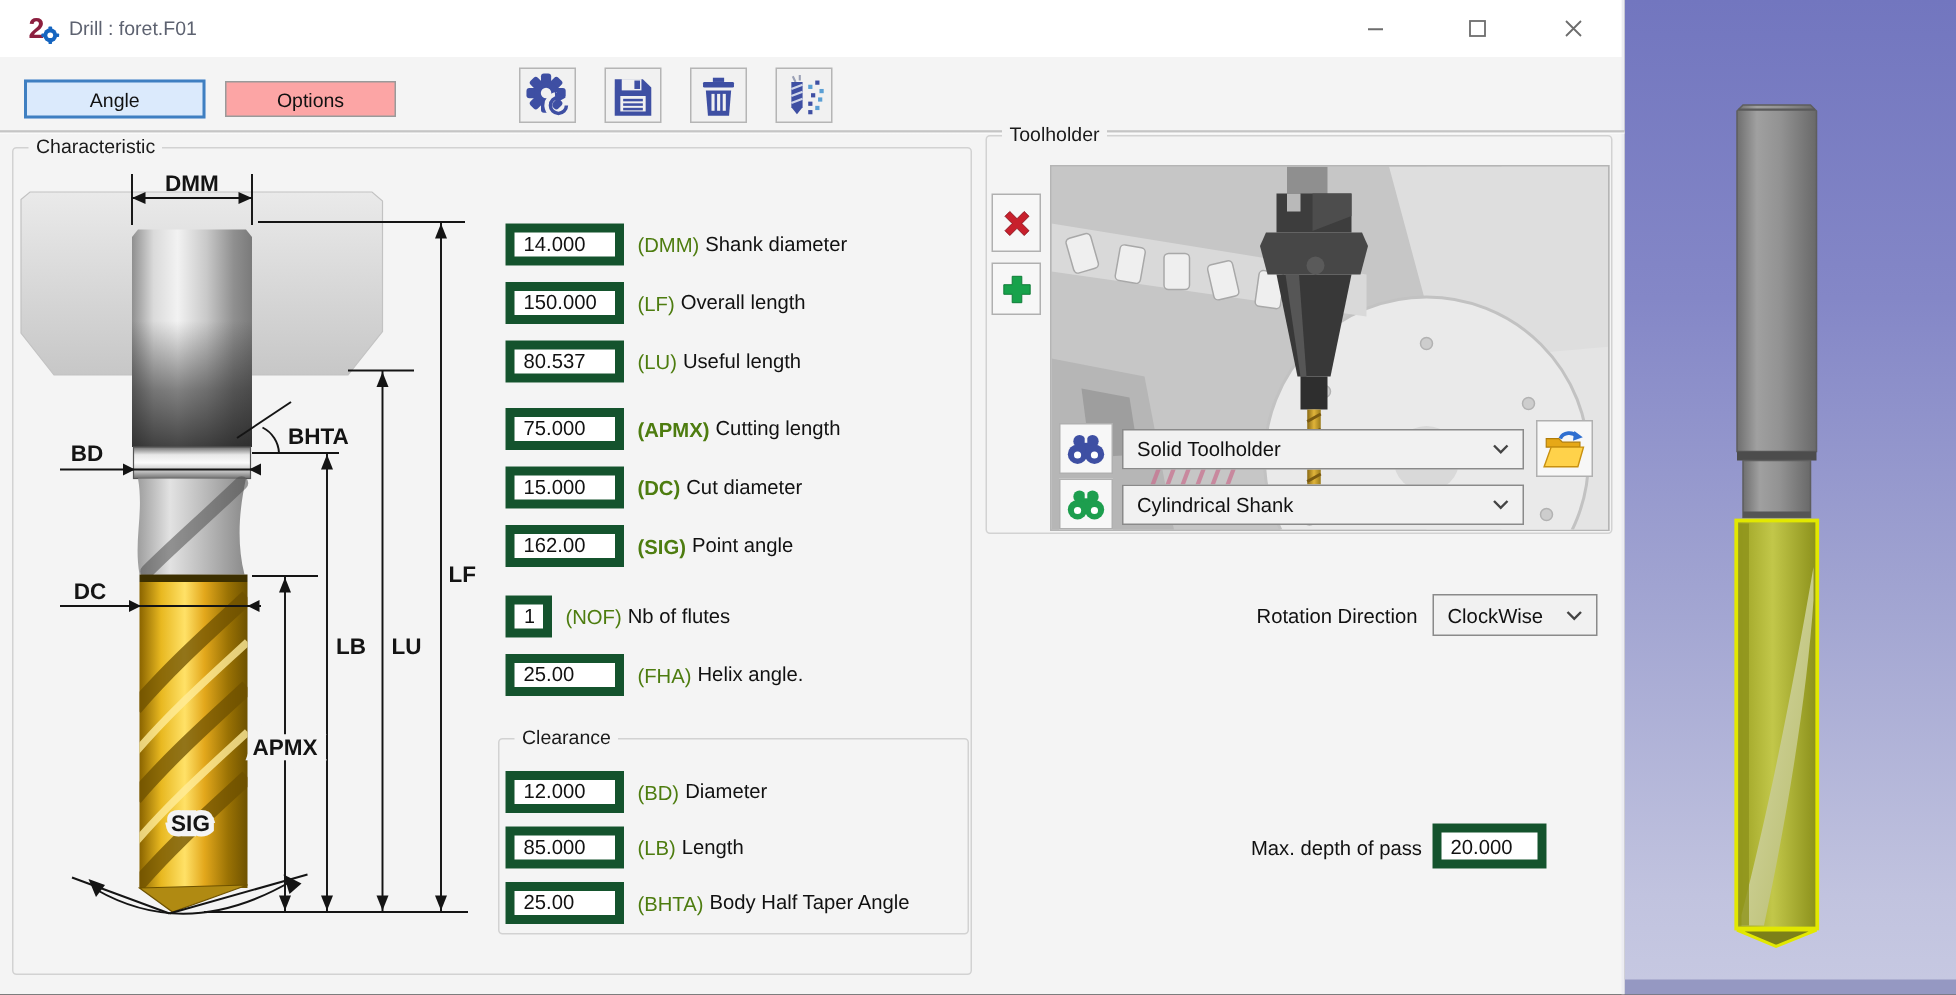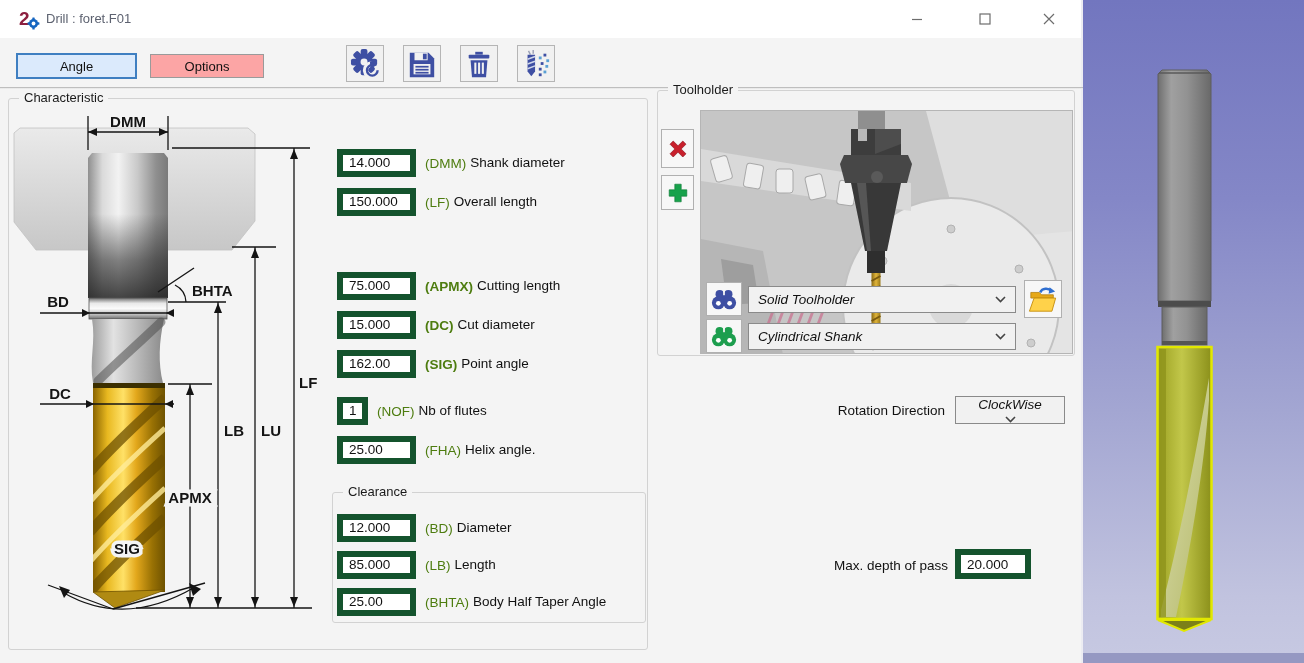--- a/index.html
+++ b/index.html
@@ -47,21 +47,21 @@
   .code.b { font-weight:bold; }
   .flabel { color:#111; white-space:nowrap; }
 
   
   .sq-btn { position:absolute; background:#f7f7f7; border:1px solid #b0b0b0;
             display:flex; align-items:center; justify-content:center; cursor:pointer; }
   .th-image { position:absolute; left:700px; top:110px; width:373px; height:244px;
               border:1px solid #b5b5b5; background:#c6c6c6; overflow:hidden; }
   .dd { position:absolute; display:flex; align-items:center; justify-content:space-between;
         background:#f1f1f1; border:1px solid #8a8a8a; padding:0 9px; font-size:13.5px; color:#111;
-        cursor:pointer; z-index:5;font-style:italic; }
+        cursor:pointer; z-index:5; }
 
   .plain-label { position:absolute; font-size:13.5px; color:#111; }
   .r { text-align:right; }
 </style>
 </head>
 <body>
 
 <div class="screen">
 
   <div class="viewport">
@@ -321,20 +321,25 @@
     <div class="frow" style="left:337px; top:148px;">
       <input class="num-input" value="14.000" style="">
       <span class="code">(DMM)</span>
       <span class="flabel">Shank diameter</span>
     </div>
     <div class="frow" style="left:337px; top:187px;">
       <input class="num-input" value="150.000" style="">
       <span class="code">(LF)</span>
       <span class="flabel">Overall length</span>
     </div>
+    <div class="frow" style="left:337px; top:226px;">
+      <input class="num-input" value="80.537" style="">
+      <span class="code">(LU)</span>
+      <span class="flabel">Useful length</span>
+    </div>
     <div class="frow" style="left:337px; top:271px;">
       <input class="num-input" value="75.000" style="">
       <span class="code b">(APMX)</span>
       <span class="flabel">Cutting length</span>
     </div>
     <div class="frow" style="left:337px; top:310px;">
       <input class="num-input" value="15.000" style="">
       <span class="code b">(DC)</span>
       <span class="flabel">Cut diameter</span>
     </div>
@@ -490,21 +495,21 @@
       </svg>
     </button>
     <div class="dd" style="left:748px; top:323px; width:268px; height:27px;">
       <span>Cylindrical Shank</span>
       <svg width="11" height="7" viewBox="0 0 11 7">
         <path d="M1,1 L5.5,5.5 L10,1" stroke="#444" stroke-width="1.6" fill="none"></path>
       </svg>
     </div>
 
     <span class="plain-label r" style="left:760px; top:403px; width:185px;">Rotation Direction</span>
-    <div class="dd" style="left:955px; top:396px; width:110px; height:28px;flex-direction:column;">
+    <div class="dd" style="left:955px; top:396px; width:110px; height:28px;">
       <span>ClockWise</span>
       <svg width="11" height="7" viewBox="0 0 11 7">
         <path d="M1,1 L5.5,5.5 L10,1" stroke="#444" stroke-width="1.6" fill="none"></path>
       </svg>
     </div>
 
     <span class="plain-label r" style="left:760px; top:558px; width:188px;">Max. depth of pass</span>
     <input class="num-input" style="position: absolute; left: 955px; top: 549px; width: 76px; height: 30px;" value="20.000">
   </div>
 </div>

